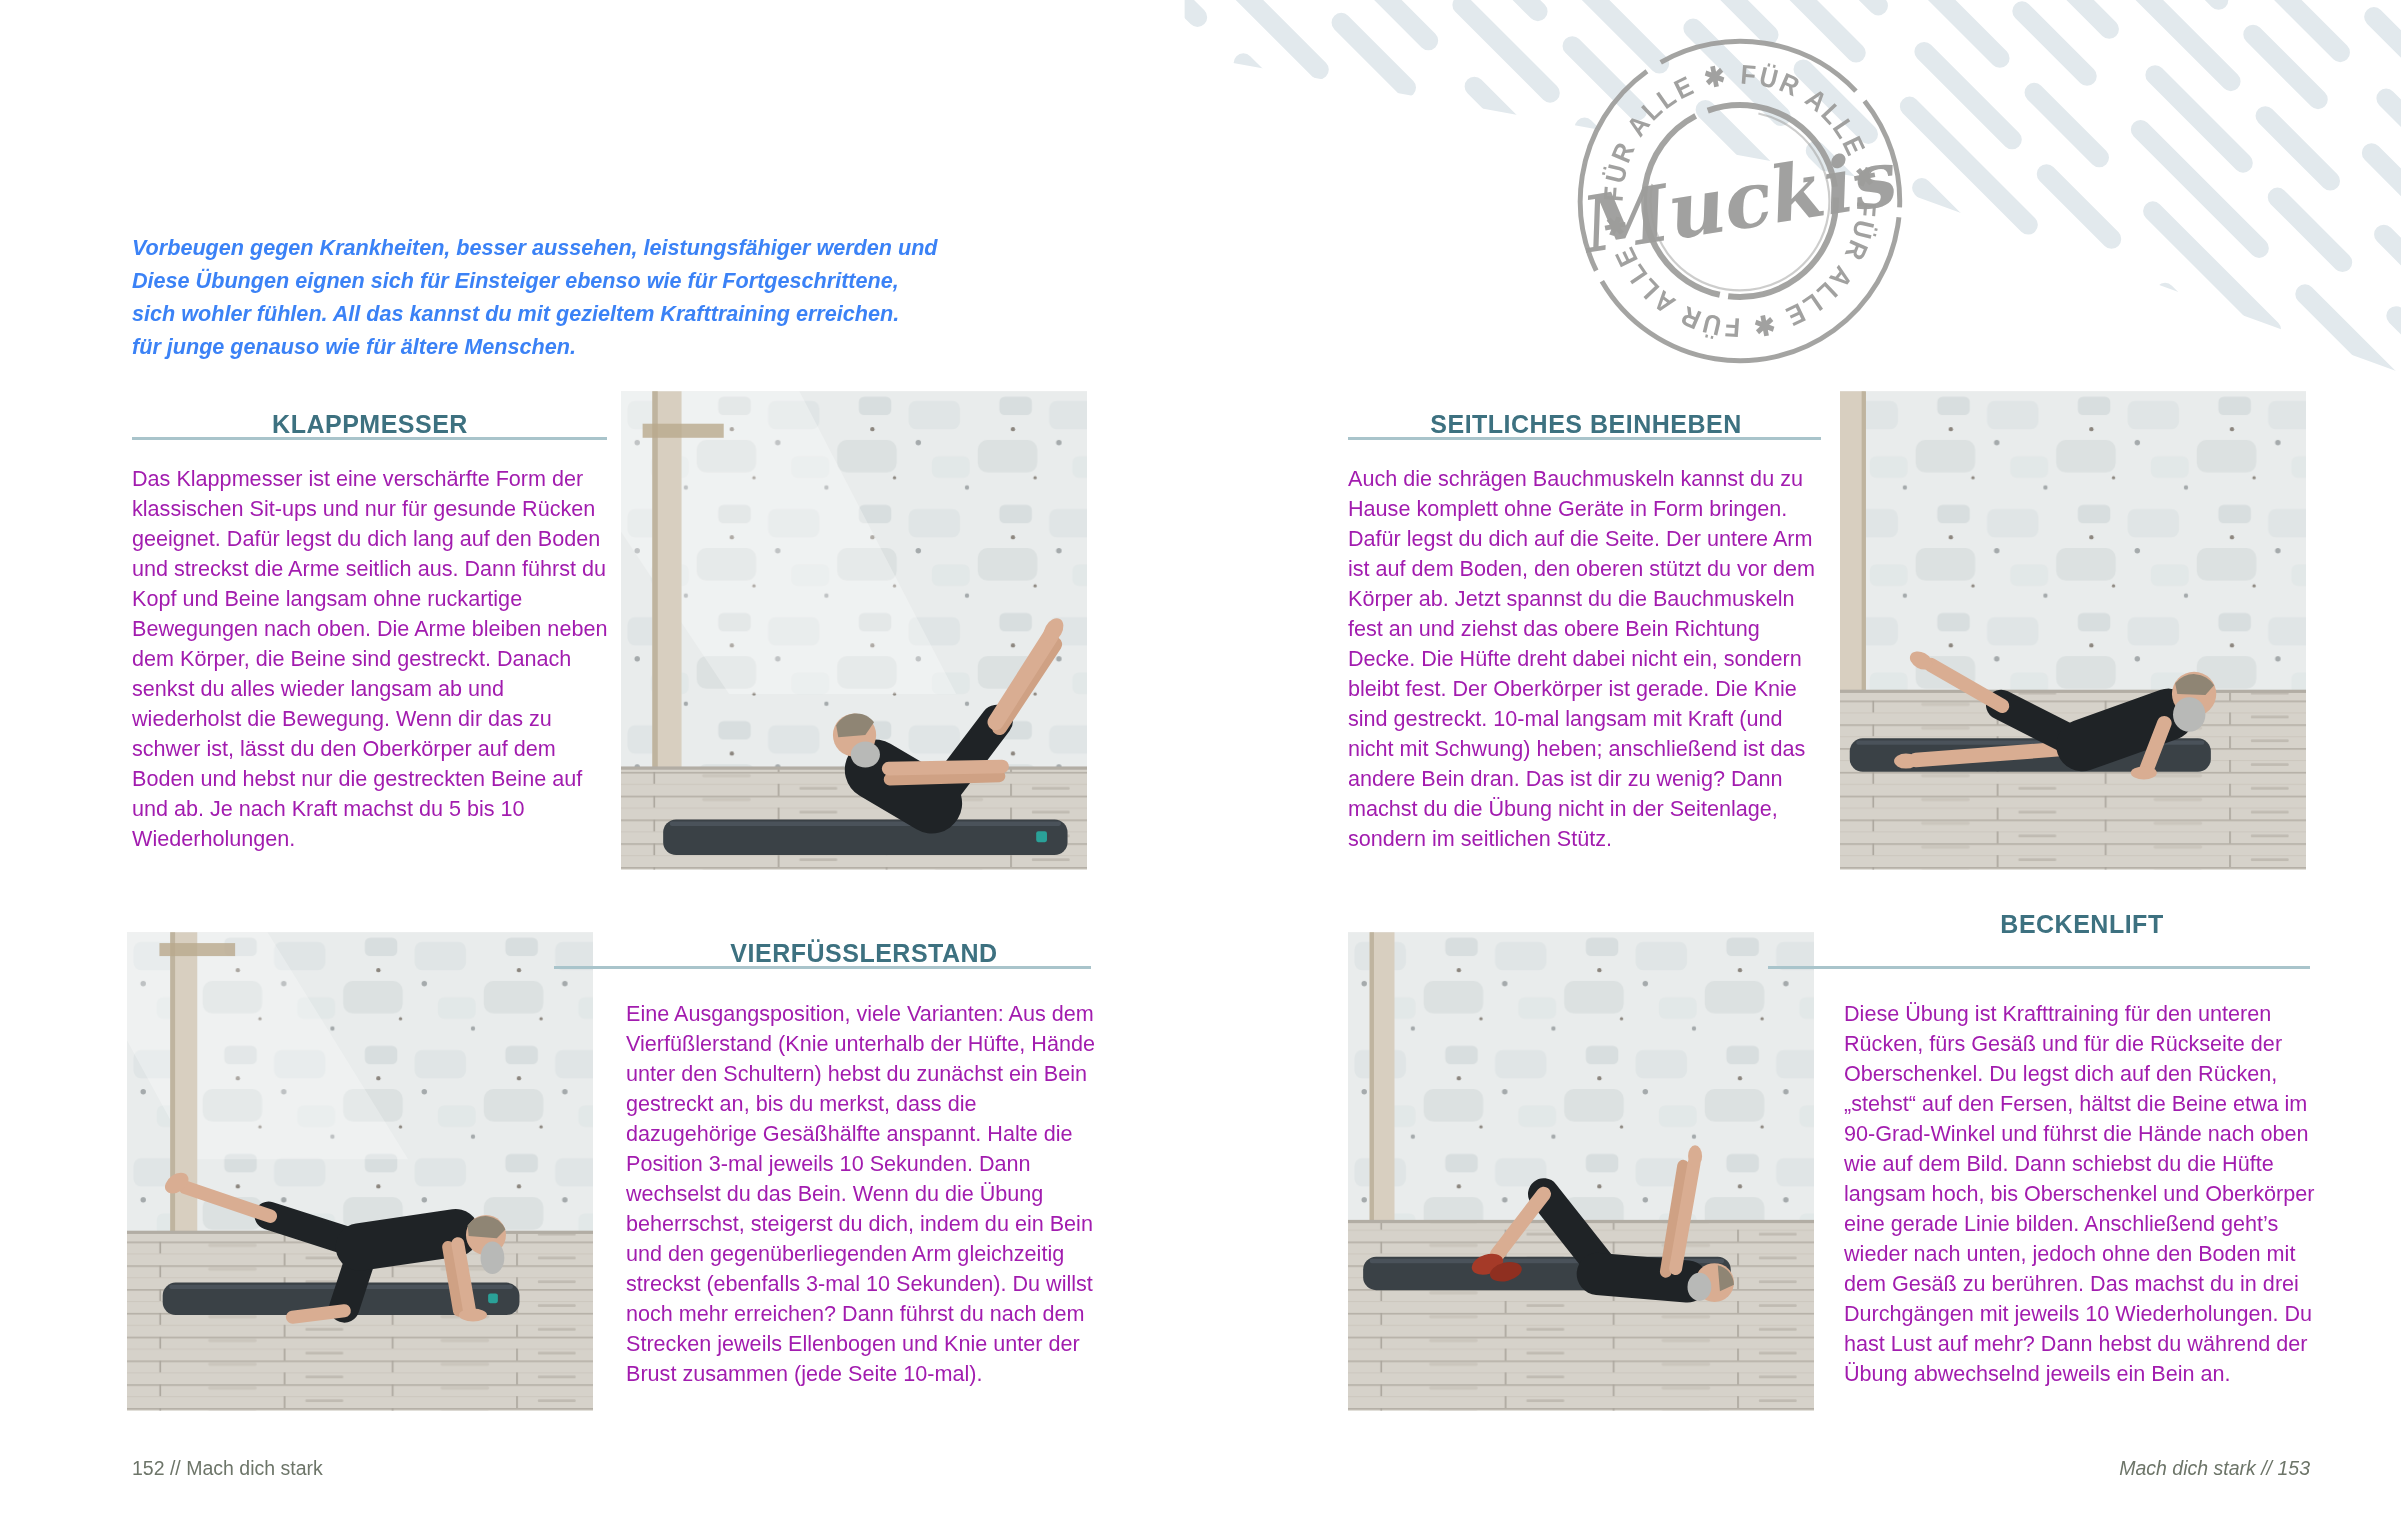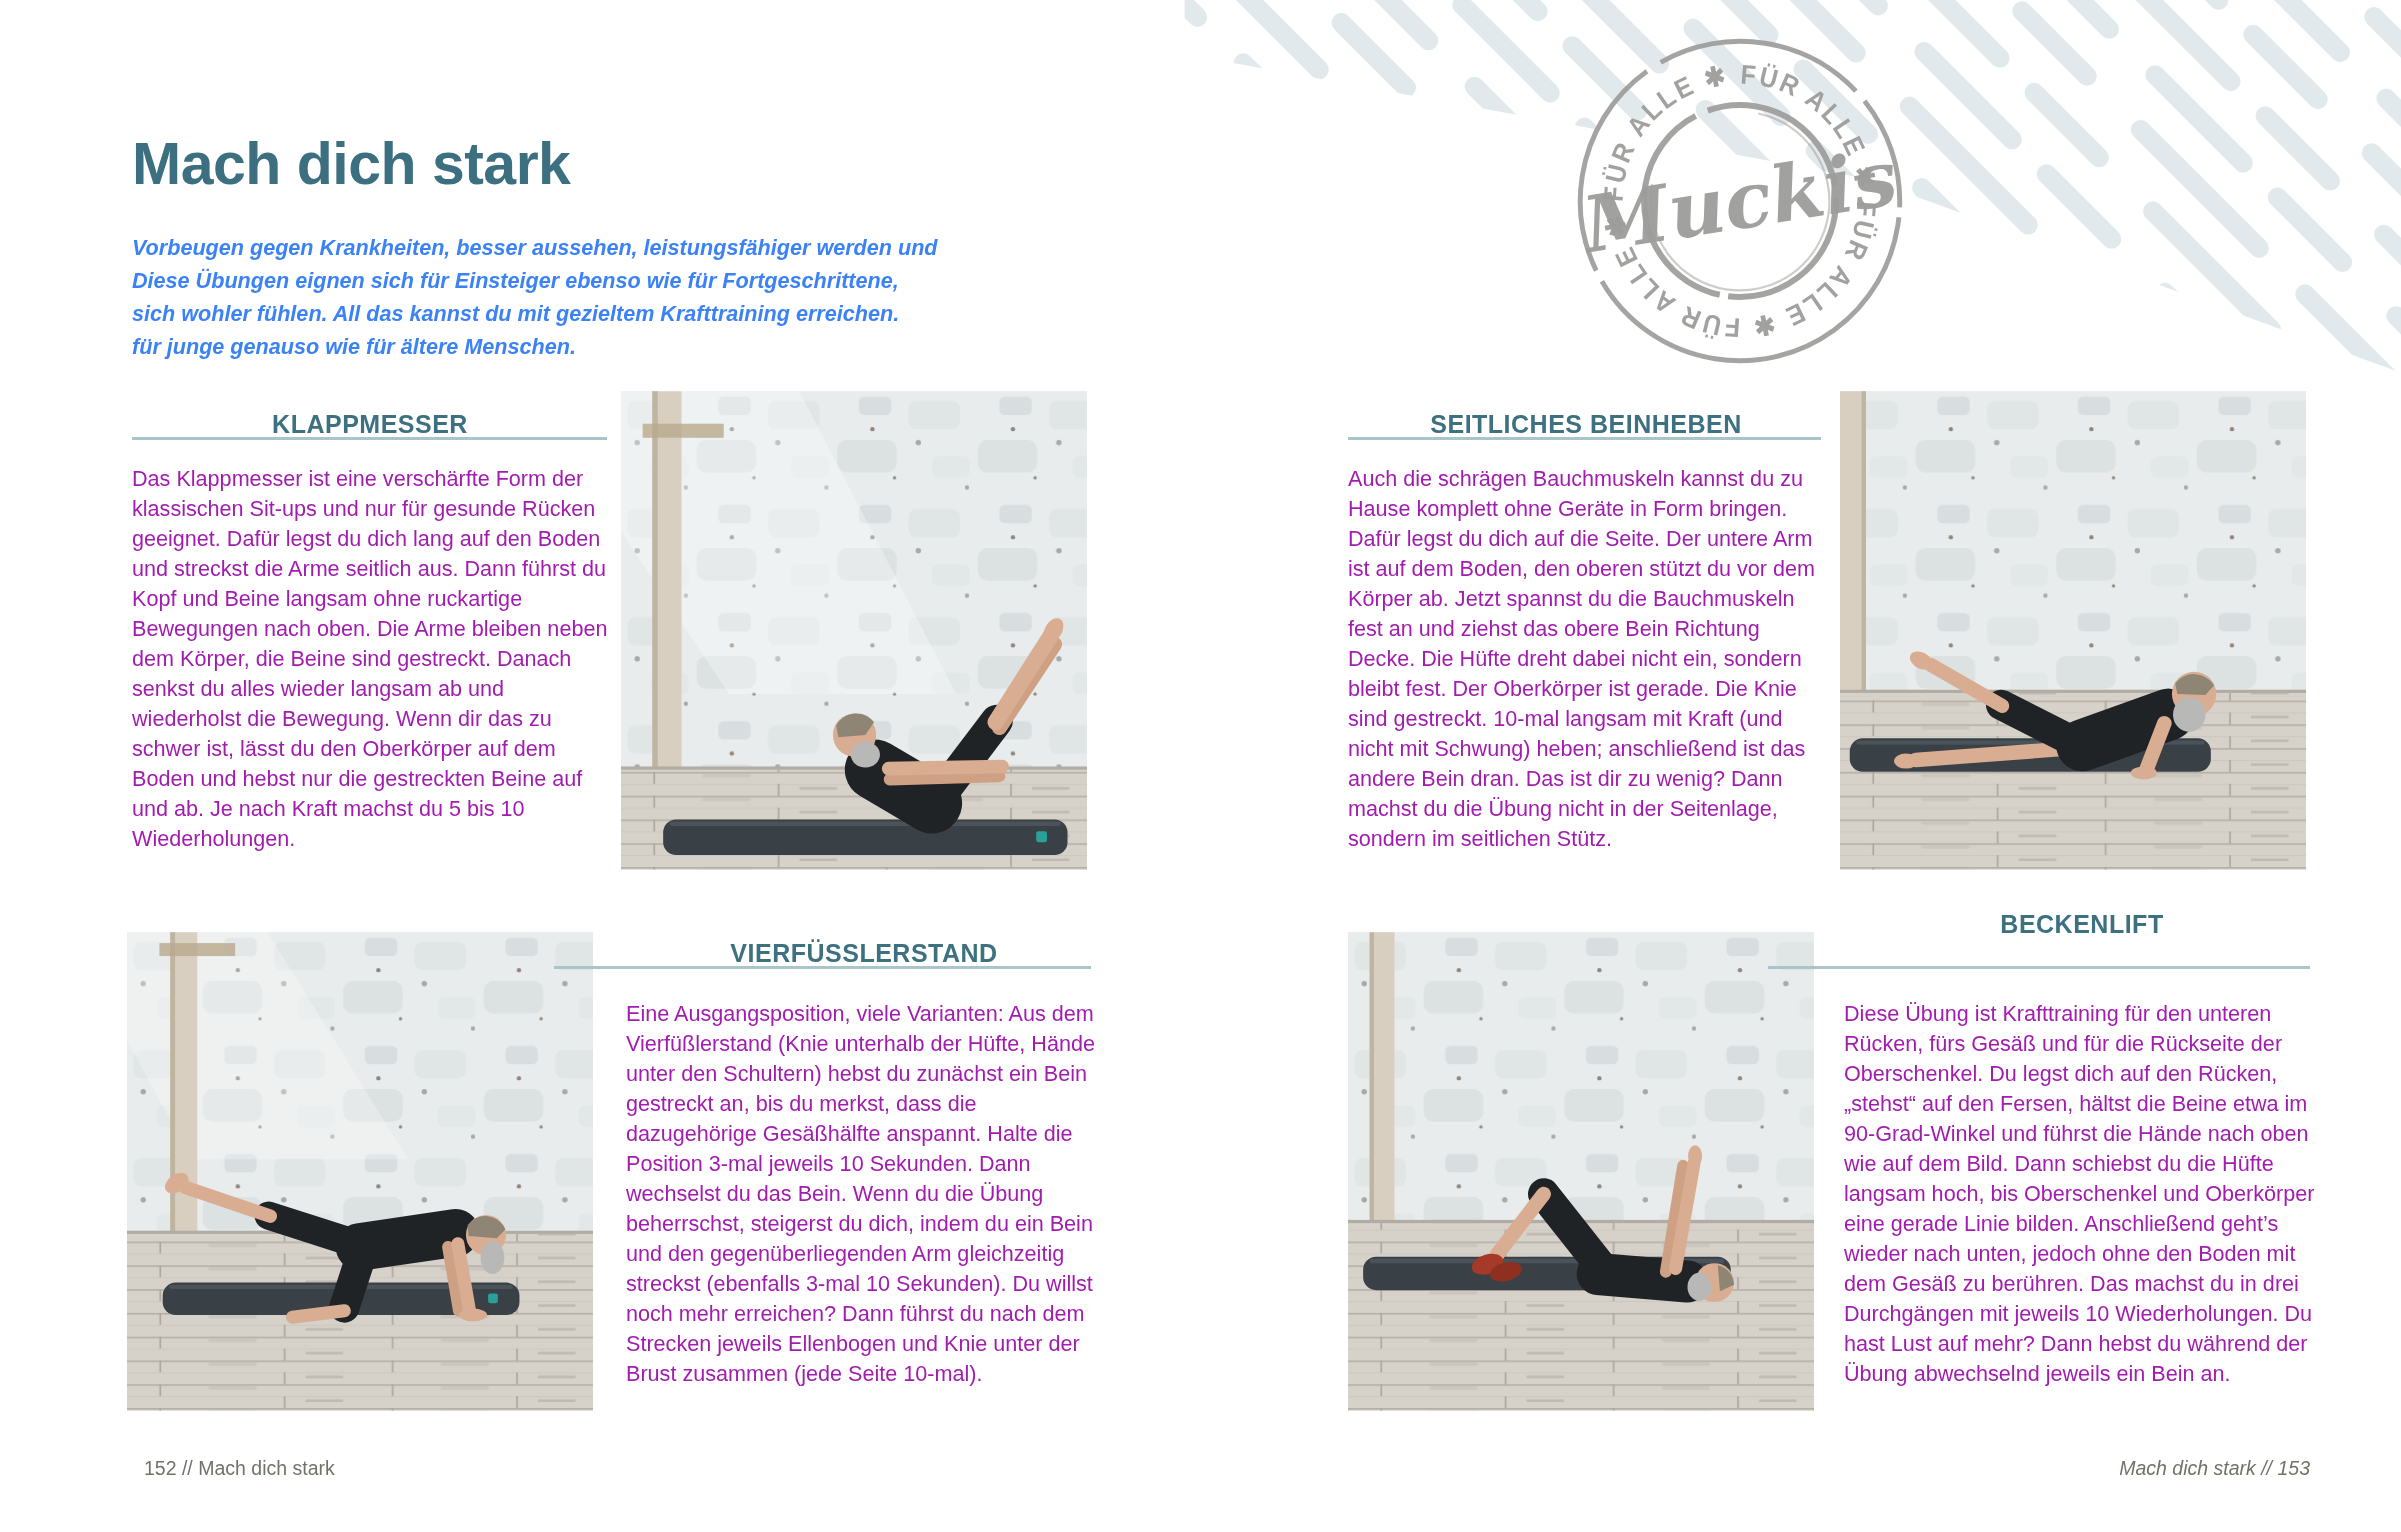--- a/index.html
+++ b/index.html
@@ -27,21 +27,21 @@
     color:#3d7180;
     text-align:center;
   }
   .rule{
     position:absolute;height:2.7px;background:#a9c4cb;border:0;margin:0;
   }
   .sec-body{position:absolute;width:478px;font-size:21.6px;line-height:30px;color:#a21caf;}
   .footer{
     position:absolute;top:1457px;font-size:19.5px;color:#6d7569;
   }
-  .footer.left{left:144px;}
+  .footer.left{left:132px;}
   .footer.right{left:1769px;width:541px;text-align:right;font-style:italic;}
   
   .photo{position:absolute;margin:0;overflow:hidden;}
   .photo svg{display:block;}
   
   .stripes{position:absolute;left:1163px;top:0;width:1239px;height:595px;}
   .stamp{position:absolute;left:1571px;top:32px;width:338px;height:338px;}
 </style>
 </head>
 <body>
@@ -121,21 +121,20 @@
         <circle cx="310" cy="310" r="176" stroke-width="11" stroke-dasharray="270 16 430 24 310 20"></circle>
         <circle cx="310" cy="310" r="164" stroke-width="4" opacity="0.55" stroke-dasharray="520 260 340 90"></circle>
       </g>
       <text font-size="50" font-weight="700" letter-spacing="5" fill="#9d9d9b" opacity="0.95">
         <textPath href="#ringPath" textLength="1330" lengthAdjust="spacingAndGlyphs">FÜR ALLE ✱ FÜR ALLE ✱ FÜR ALLE ✱ FÜR ALLE ✱</textPath>
       </text>
       <text x="310" y="360" text-anchor="middle" transform="rotate(-9 310 310)" font-family="DejaVu Serif, serif" font-style="italic" font-weight="700" font-size="142" fill="#9d9d9b" opacity="0.95">Muckis</text>
     </svg>
   </div>
 
-  <h1 class="page-title">Mach dich stark</h1>
 
   <div class="intro">
     <div>Vorbeugen gegen Krankheiten, besser aussehen, leistungsfähiger werden und</div>
     <div>Diese Übungen eignen sich für Einsteiger ebenso wie für Fortgeschrittene,</div>
     <div>sich wohler fühlen. All das kannst du mit gezieltem Krafttraining erreichen.</div>
     <div>für junge genauso wie für ältere Menschen.</div>
   </div>
 
   <div class="section" style="left:132px;top:398px;">
     <h2>KLAPPMESSER</h2>

